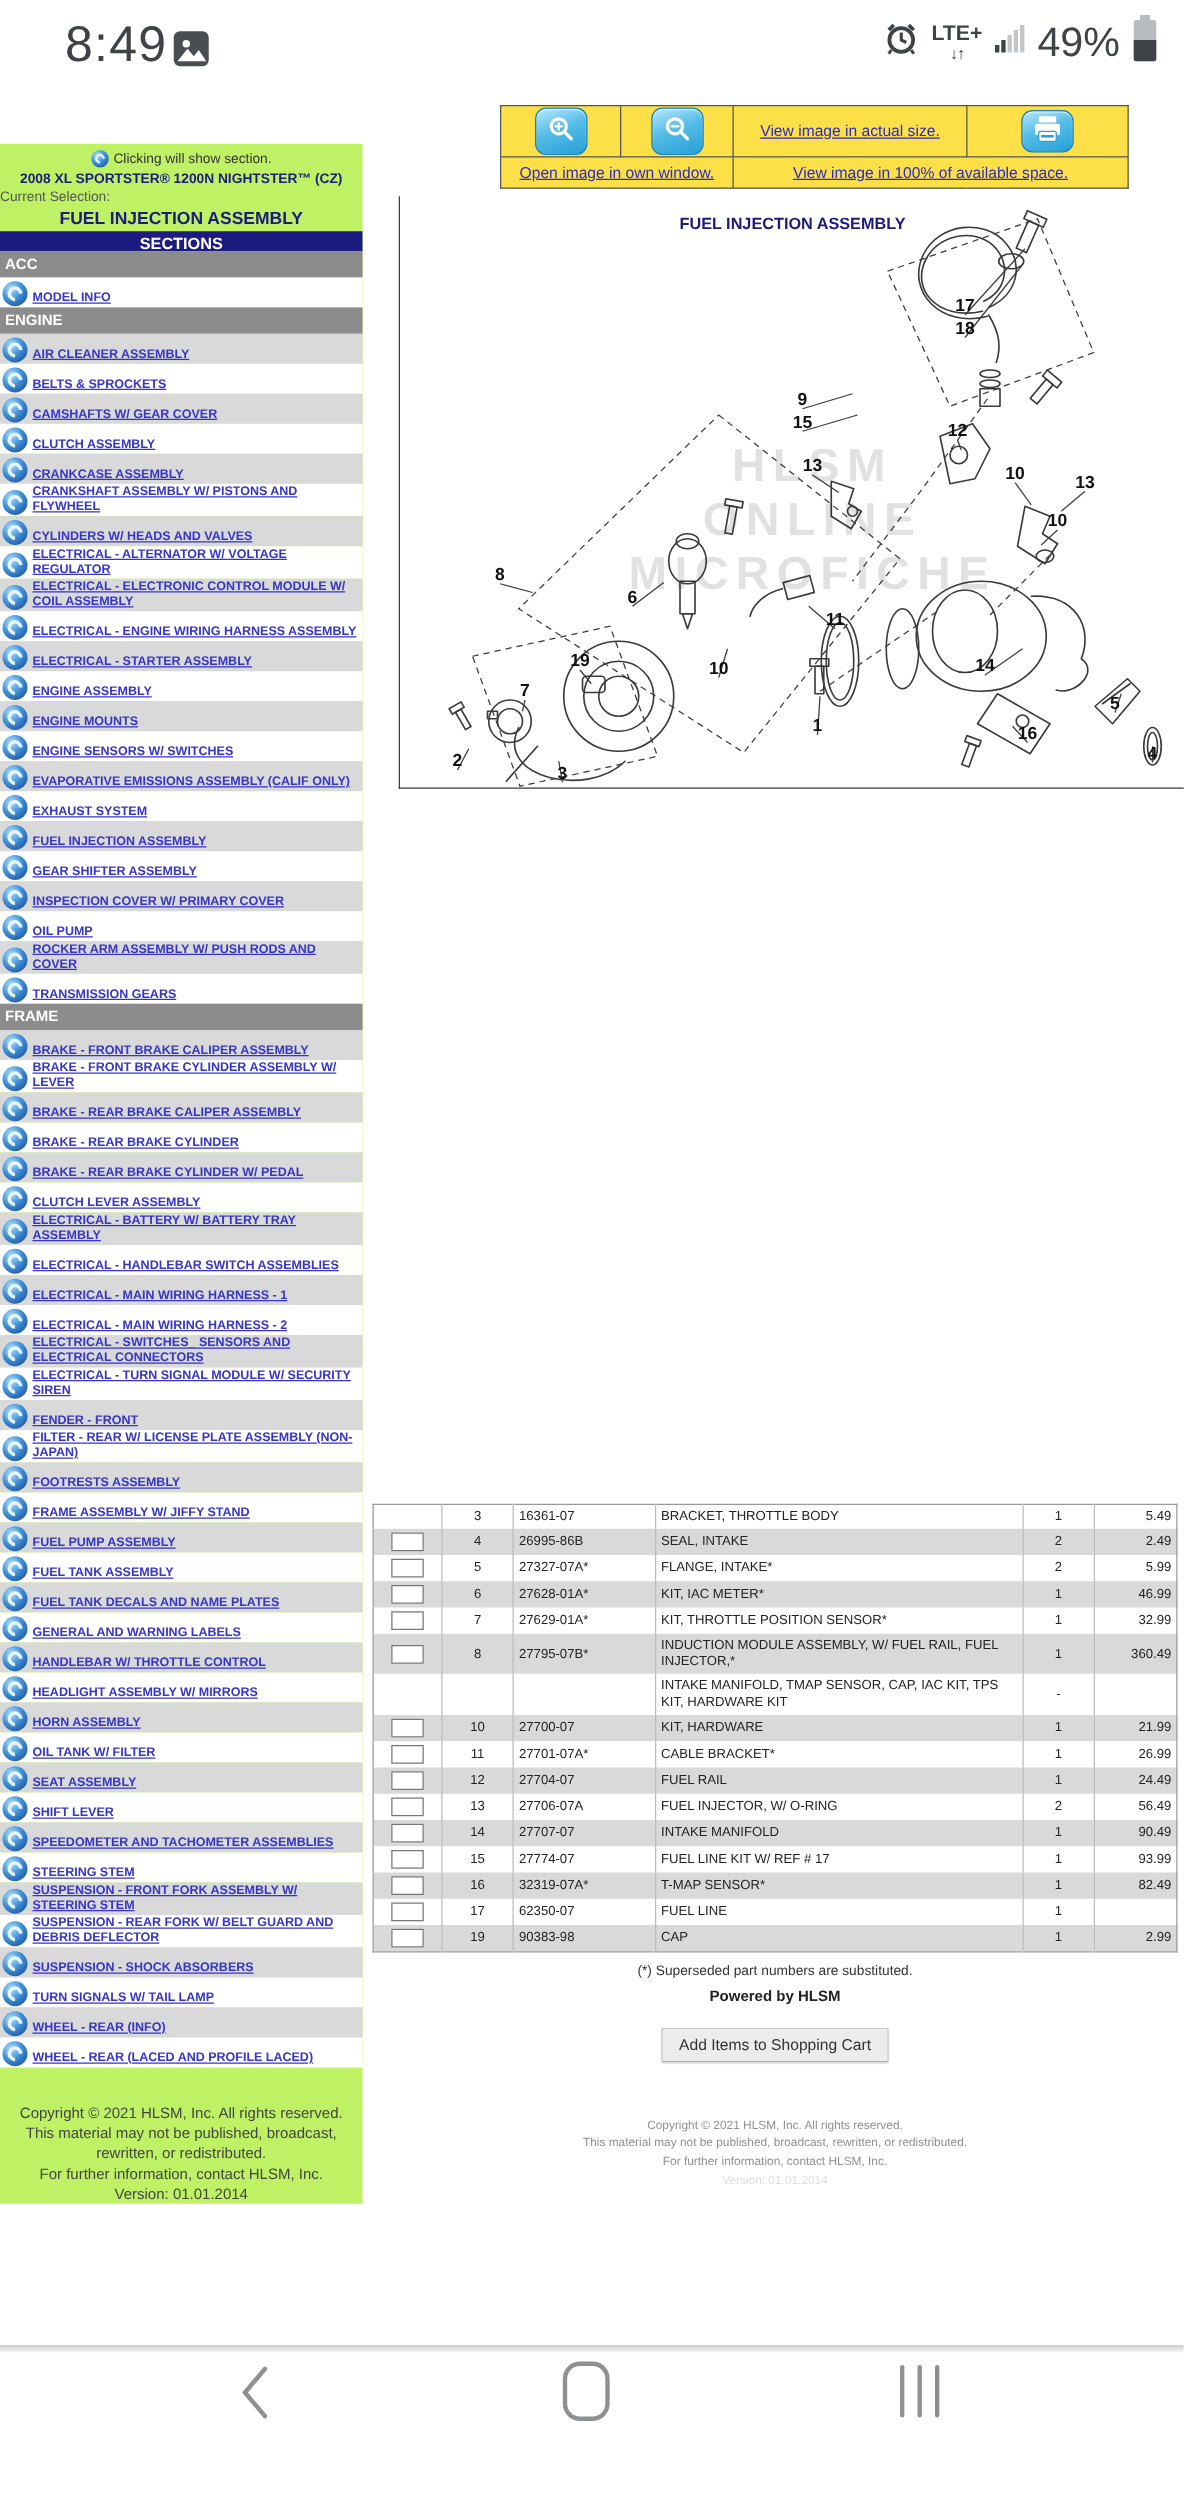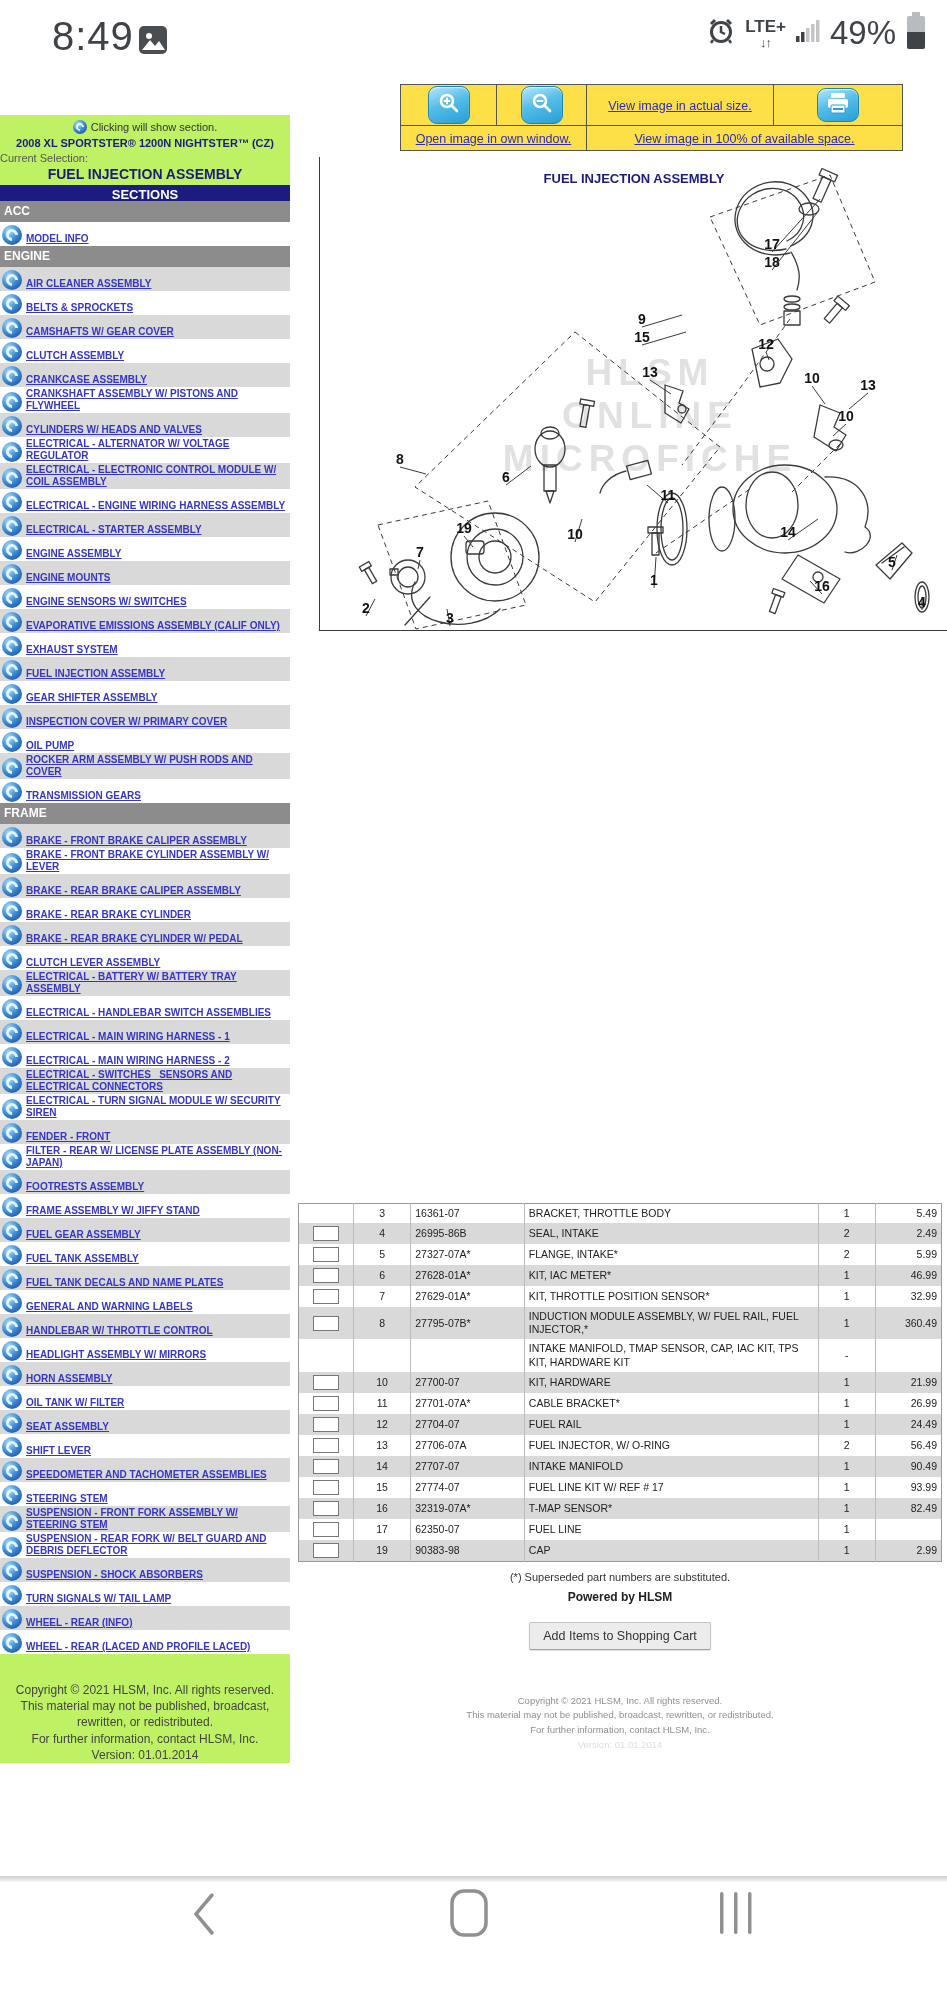--- a/index.html
+++ b/index.html
@@ -340,21 +340,21 @@
     <a href="#">FOOTRESTS ASSEMBLY</a>
   </div>
 
   <div class="sb-item">
     <span class="ball"></span>
     <a href="#">FRAME ASSEMBLY W/ JIFFY STAND</a>
   </div>
 
   <div class="sb-item shade">
     <span class="ball"></span>
-    <a href="#">FUEL GEAR ASSEMBLY</a>
+    <a href="#">FUEL PUMP ASSEMBLY</a>
   </div>
 
   <div class="sb-item">
     <span class="ball"></span>
     <a href="#">FUEL TANK ASSEMBLY</a>
   </div>
 
   <div class="sb-item shade">
     <span class="ball"></span>
     <a href="#">FUEL TANK DECALS AND NAME PLATES</a>

